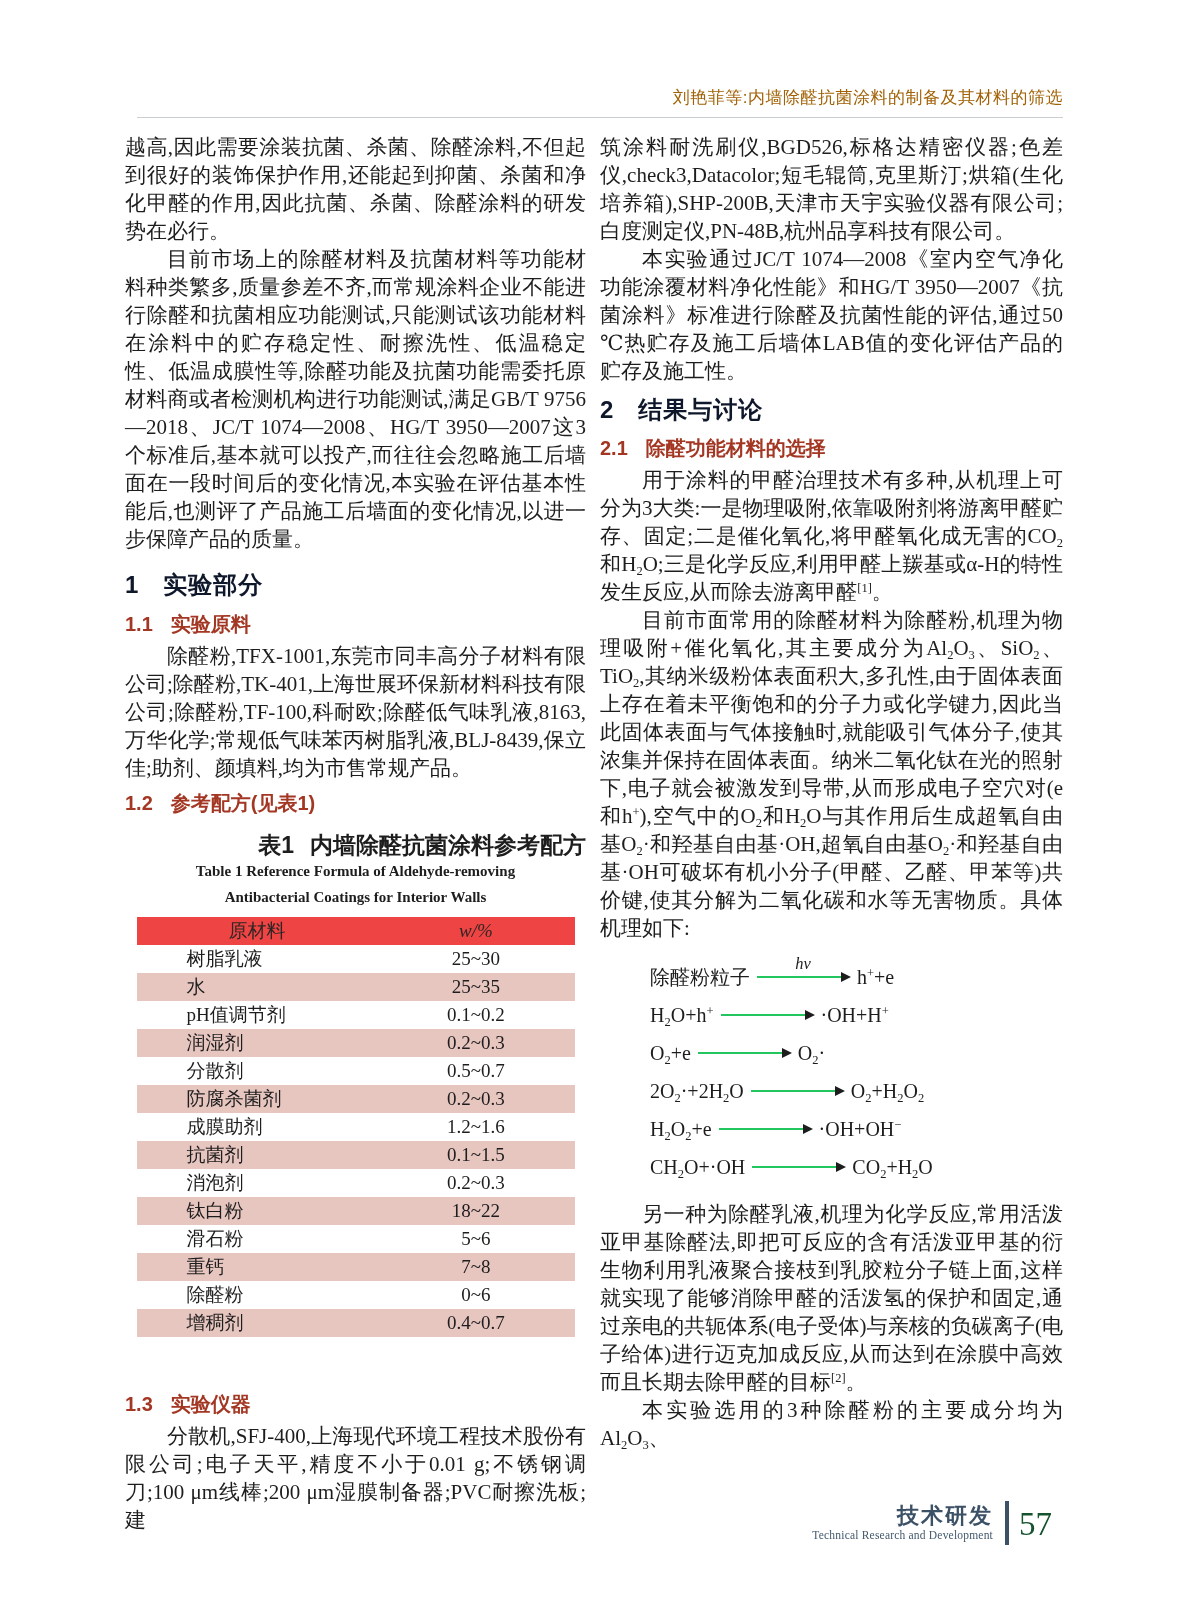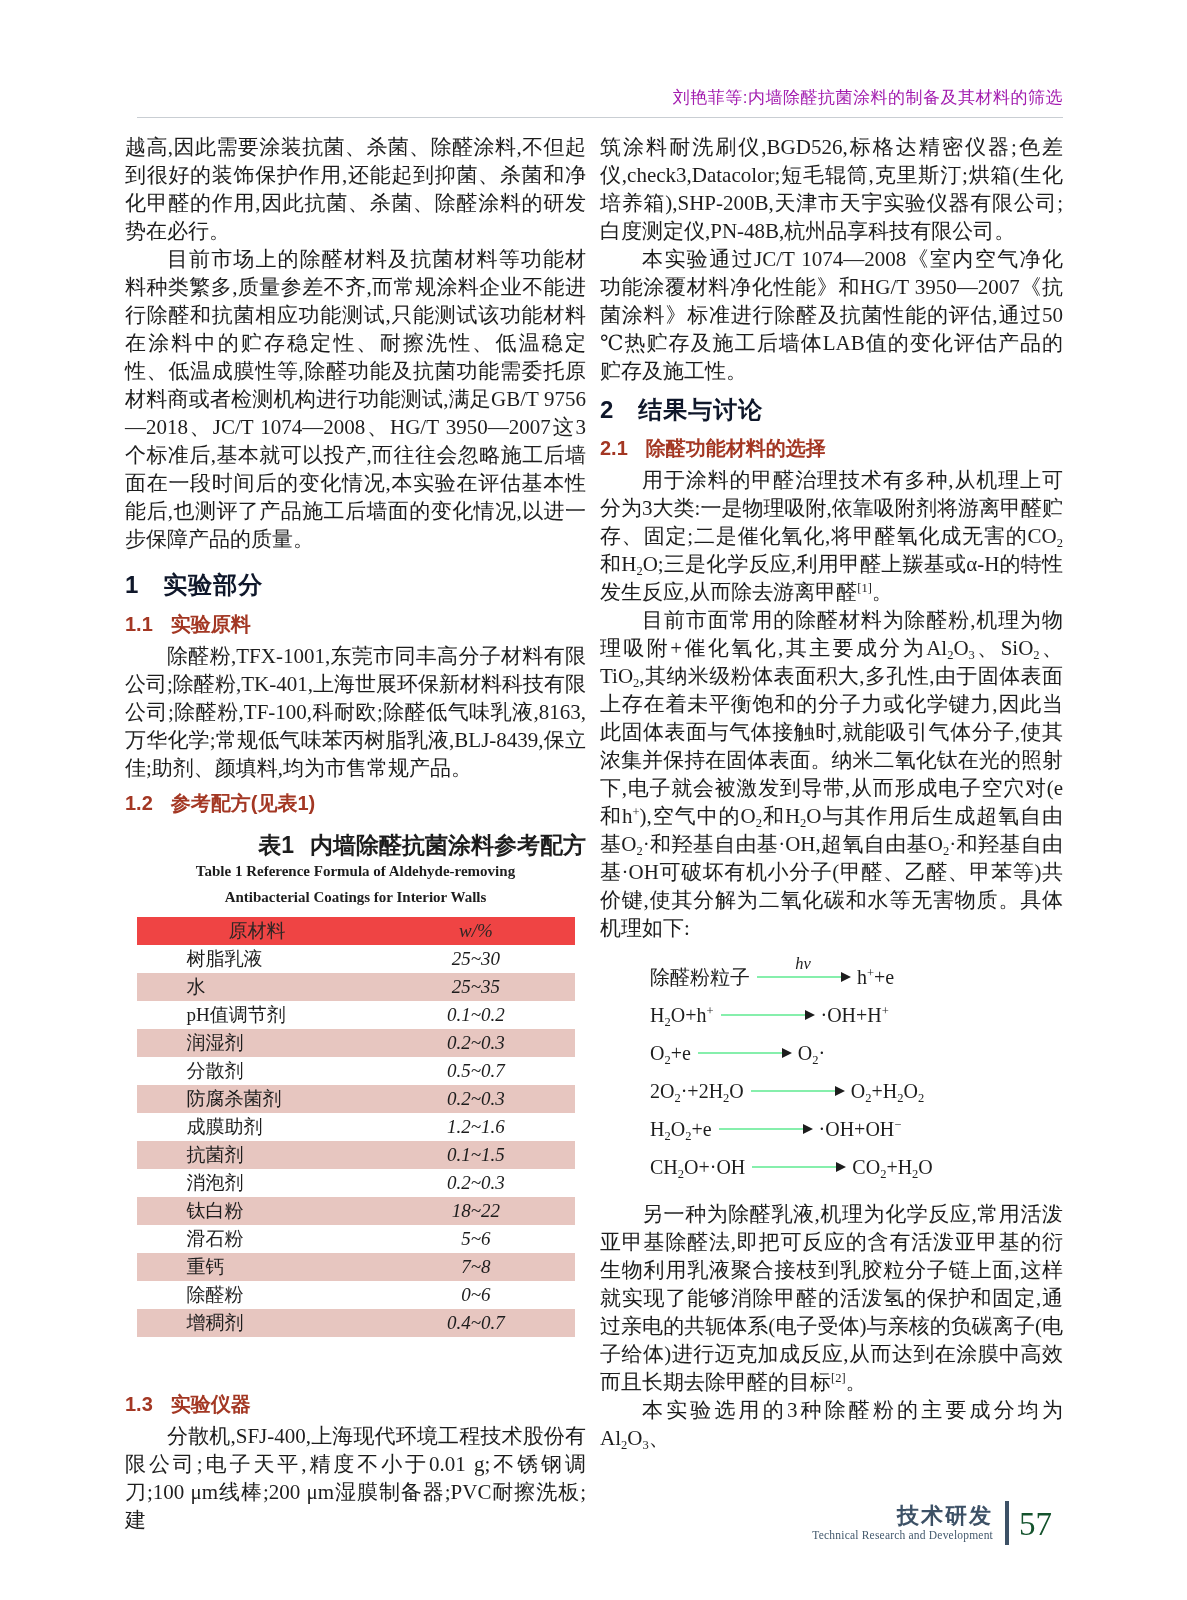--- a/index.html
+++ b/index.html
@@ -2,21 +2,21 @@
 <html><head>
 <meta charset="utf-8">
 <style>
   html,body{margin:0;padding:0;background:#ffffff;}
   .page{position:relative;width:1187px;height:1600px;background:#ffffff;overflow:hidden;
         font-family:"Liberation Serif","DejaVu Serif",serif;color:#1d1d1d;}
 
   
   .running-title{position:absolute;top:86px;right:124px;
         font-family:"Liberation Sans","DejaVu Sans",sans-serif;
-        font-size:17px;color:#a21caf;letter-spacing:0.5px;}
+        font-size:17px;color:#a16207;letter-spacing:0.5px;}
   .header-rule{position:absolute;top:117px;left:137px;width:926px;height:1px;background:#c9ced3;}
 
   
   .col{position:absolute;top:133px;font-size:21px;line-height:28px;text-align:justify;}
   .col-left{left:125px;width:461px;}
   .col-right{left:600px;width:463px;}
   .col p{margin:0;}
   .indent{text-indent:2em;}
 
   
@@ -33,27 +33,27 @@
         font-weight:bold;font-size:23px;line-height:26px;}
   .cap-cn .cap-no{margin-right:16px;}
   .cap-en{text-align:center;font-family:"Liberation Serif","DejaVu Serif",serif;
         font-weight:bold;font-size:15px;line-height:26px;}
   table.tbl{width:438px;margin:7px auto 0;border-collapse:collapse;font-size:19px;}
   .tbl th,.tbl td{height:28px;padding:0;font-weight:normal;line-height:28px;}
   .tbl thead th{background:#ef4444;color:#2e2624;}
   .tbl th.c1{text-align:center;width:55%;}
   .tbl th.c2{text-align:center;font-style:italic;}
   .tbl td.c1{padding-left:50px;text-align:left;}
-  .tbl td.c2{text-align:center;padding-left:0;font-style:italic;}
+  .tbl td.c2{text-align:center;padding-left:0;}
   .tbl tr.alt td{background:#e7c6c0;}
 
   
   .equations{margin:16px 0 14px 50px;}
   .eq{display:flex;align-items:center;height:38px;font-size:20px;line-height:24px;white-space:nowrap;}
-  .eq-arrow{position:relative;flex:none;width:92px;height:2px;background:#86efac;margin:0 2px 0 7px;}
+  .eq-arrow{position:relative;flex:none;width:92px;height:2px;background:#22c55e;margin:0 2px 0 7px;}
   .eq-arrow::after{content:"";position:absolute;right:-2px;top:-4px;width:0;height:0;
         border-left:10px solid #1d1d1d;border-top:5px solid transparent;border-bottom:5px solid transparent;}
   .eq-label{position:absolute;left:50%;top:-24px;transform:translateX(-50%);
         font-size:16.5px;font-style:italic;font-family:"Liberation Serif","DejaVu Serif",serif;}
   .eq-rhs{margin-left:6px;}
 
   sub{font-size:12.5px;vertical-align:-4px;line-height:0;}
   sup{font-size:12.5px;vertical-align:7px;line-height:0;}
   .h13-gap{margin-top:54px !important;}
 

